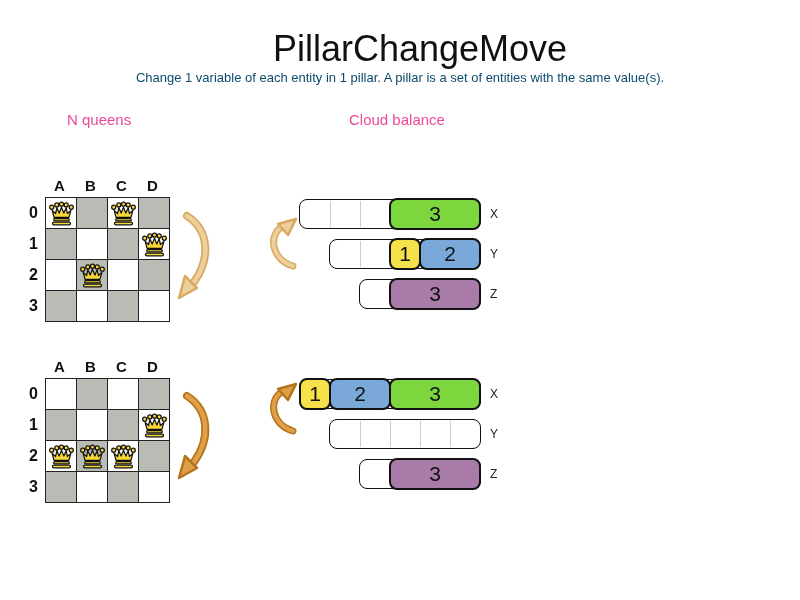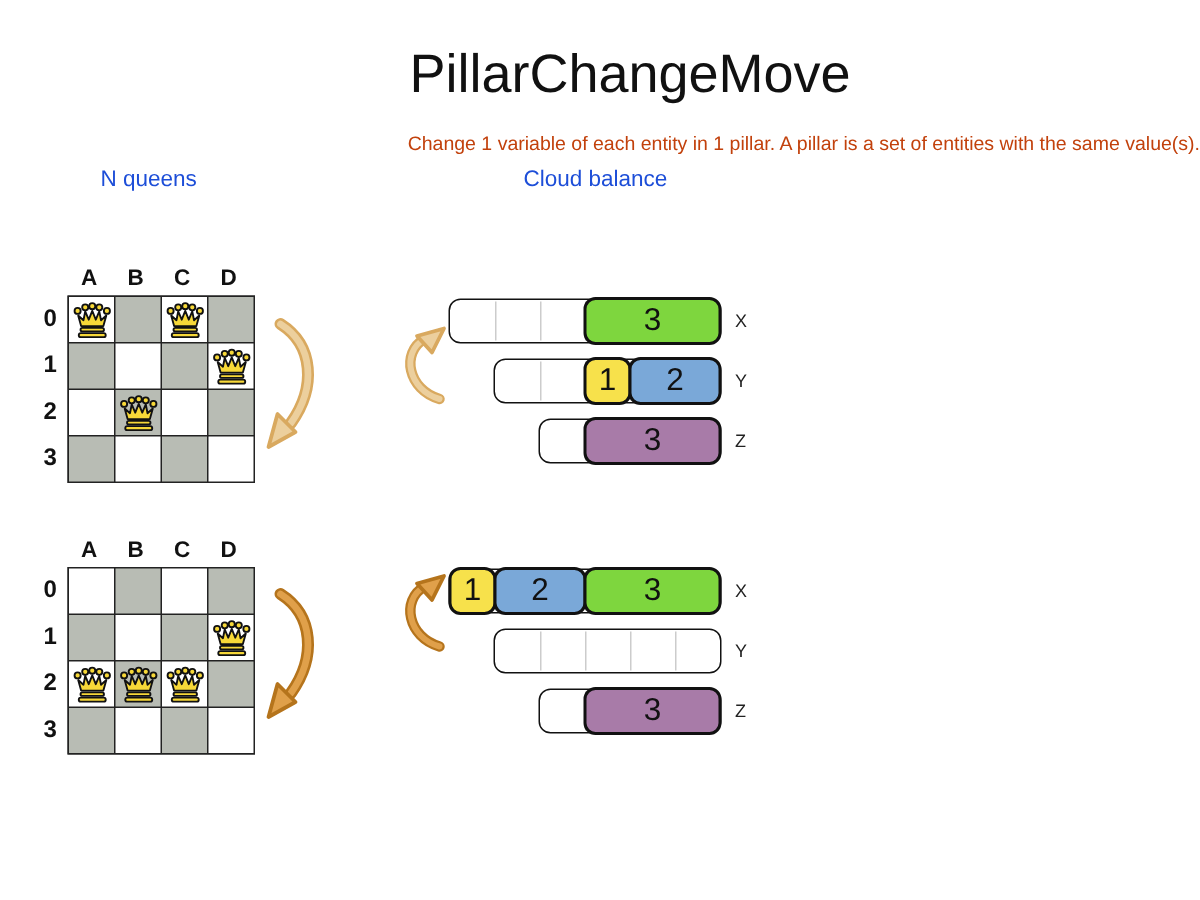--- a/index.html
+++ b/index.html
@@ -1,22 +1,22 @@
 <!DOCTYPE html>
 <html style="--green: #7ed63e; --yellow: #f7e14b; --blue: #7aa8d8; --purple: #a87ba8; --board_dark: #b8bcb4; --queen_gold: #f7d838; --arrow_light: #eccf9d; --arrow_light_edge: #d9a95f; --arrow_dark: #e0a04a; --arrow_dark_edge: #b5741c;"><head>
 <meta charset="utf-8">
 <style>
   html,body{margin:0;padding:0;background:#fff;}
   .canvas{position:relative;width:800px;height:600px;background:#ffffff;
           font-family:"Liberation Sans",sans-serif;overflow:hidden;}
   .title{position:absolute;left:0;top:28px;width:100%;text-align:center;
          font-size:36px;color:#111;padding-left:20px;}
-  .subtitle{position:absolute;left:0;top:70px;width:100%;text-align:right;
-            font-size:13px;color:#c2410c;margin-top:18px;}
-  .section-label{position:absolute;font-size:15px;color:#1d4ed8;}
+  .subtitle{position:absolute;left:0;top:70px;width:100%;text-align:center;
+            font-size:13px;color:#0c4a6e;}
+  .section-label{position:absolute;font-size:15px;color:#ec4899;}
   .section-label.nq{left:67px;top:111px;}
   .section-label.cb{left:349px;top:111px;}
 
   
   .board{position:absolute;display:grid;grid-template-columns:repeat(4,30px);
          grid-auto-rows:30px;gap:1px;background:#222;border:1px solid #222;}
   .cell{background:#fff;display:flex;align-items:center;justify-content:center;}
   .cell.dark{background:var(--board_dark);}
   .queen{width:27px;height:25px;display:block;}
   .col-label{position:absolute;top:-21px;width:30px;text-align:center;

